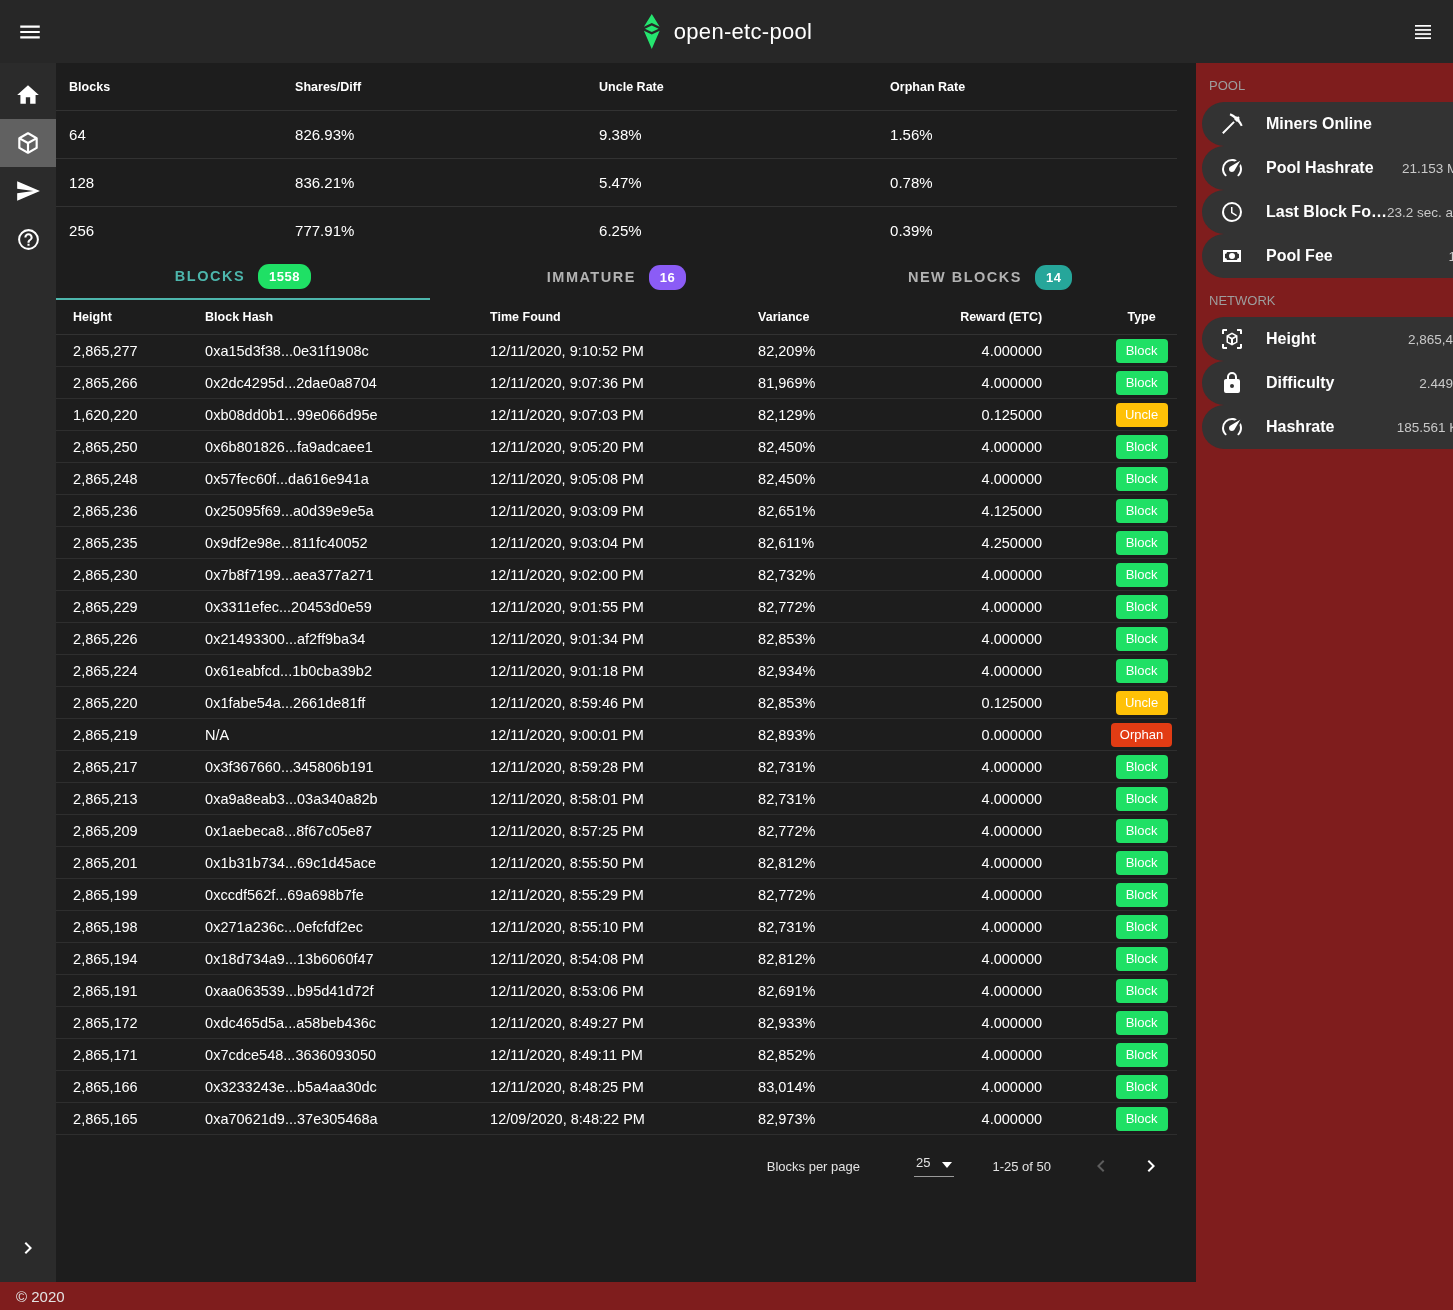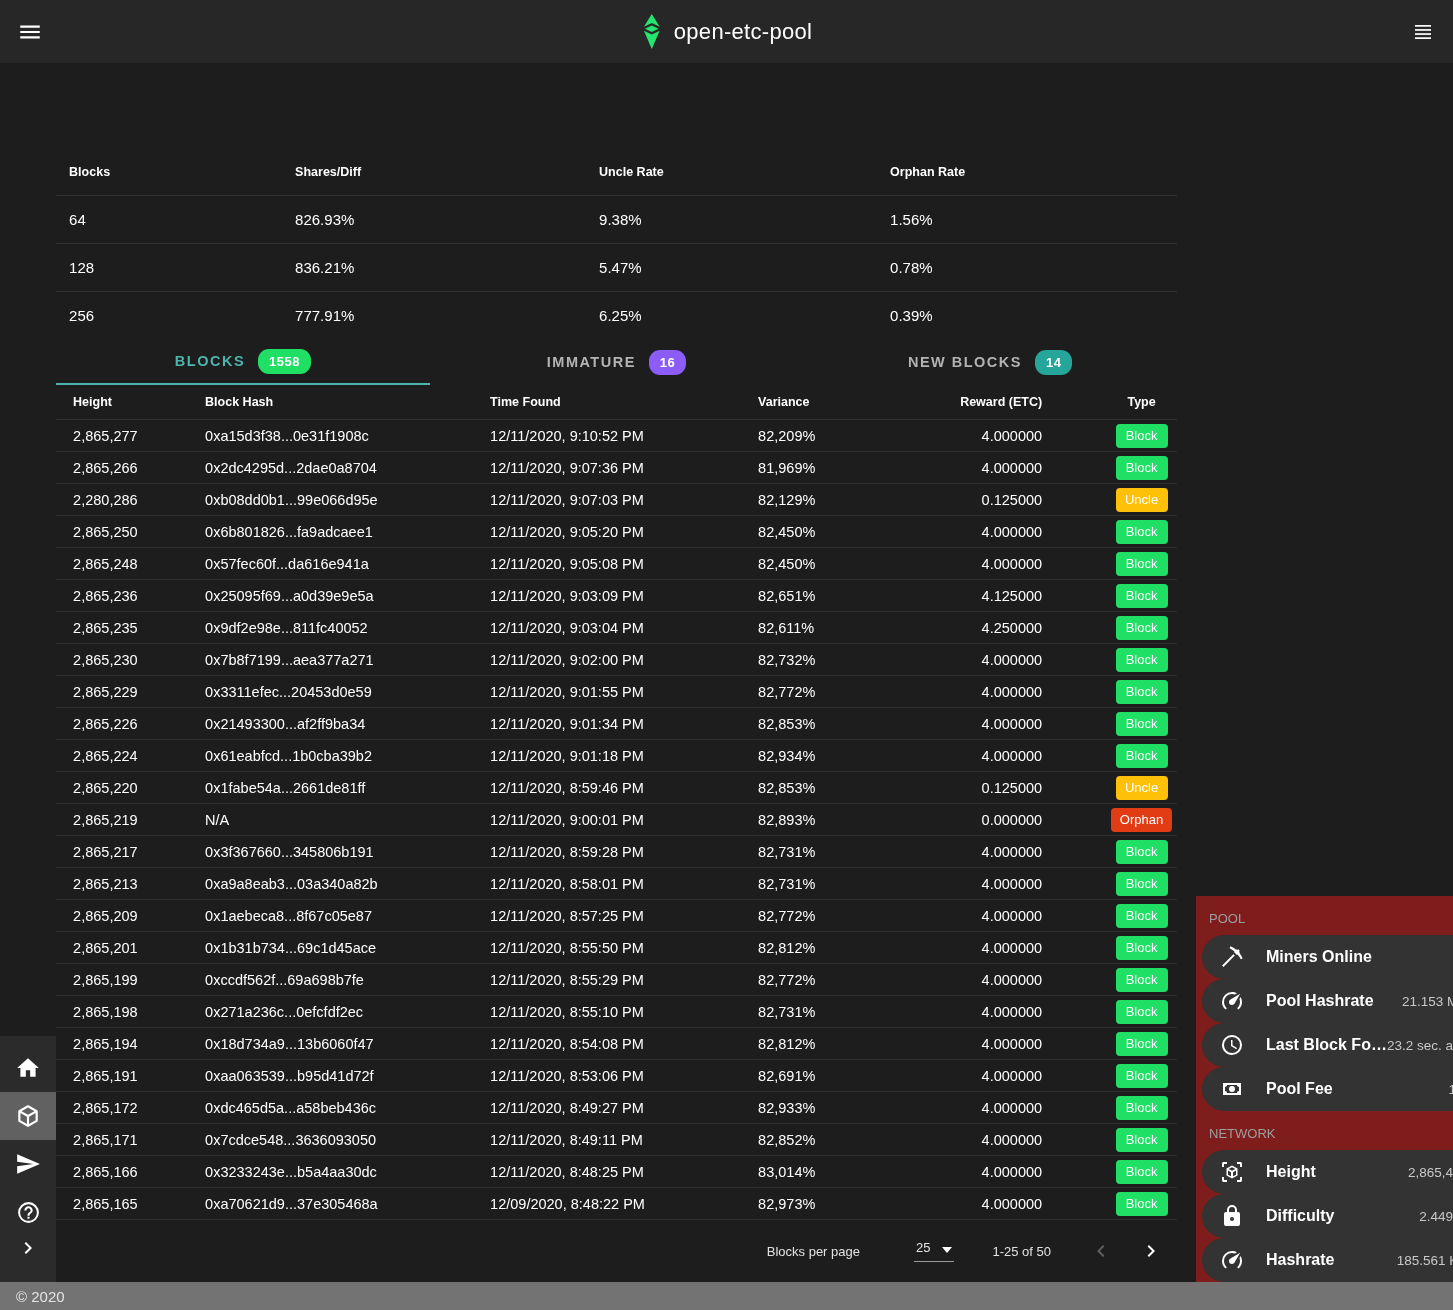--- a/index.html
+++ b/index.html
@@ -13,21 +13,21 @@
 
   
   .topbar { height:63px; background:#272727; display:flex; align-items:center; position:relative; }
   .hamburger { color:#fff; cursor:pointer; }
   .hamburger.left { margin-left:17px; }
   .hamburger.right { margin-left:auto; margin-right:18px; }
   .topbar-center { position:absolute; left:50%; transform:translateX(-50%); display:flex; align-items:center; gap:12px; }
   .app-title { font-size:22px; letter-spacing:.3px; }
 
   
-  .layout { display:flex; height:1219px;align-items:flex-end; }
+  .layout { display:flex; height:1219px; }
 
   
   .left-rail { width:57px; background:#2b2b2b; display:flex; flex-direction:column; padding-top:8px; }
   .rail-item { height:48px; display:flex; align-items:center; justify-content:center; color:#fff; cursor:pointer; }
   .rail-item.active { background:#616161; }
   .rail-expand { margin-top:auto; margin-bottom:22px; display:flex; justify-content:center; color:#fff; cursor:pointer; }
 
   
   .main { width:1139px; background:#1d1d1d; display:flex; flex-direction:column; }
 
@@ -73,21 +73,21 @@
   .panel-item { height:44px; margin:0 10px 0 6px; border-radius:22px; background:#333333;
                 display:flex; align-items:center; }
   .panel-icon { margin-left:18px; color:#fff; }
   .panel-label { font-weight:bold; font-size:16px; margin-left:22px; white-space:nowrap; }
   .panel-value { margin-left:auto; margin-right:18px; color:#c9c9c9; font-size:13.5px; white-space:nowrap; }
   .hide-row { margin-top:auto; height:70px; display:flex; align-items:center; padding-left:18px; gap:14px;
               cursor:pointer;font-weight:bold; }
   .hide-label { font-size:15.5px; }
 
   
-  .footer { height:28px; background:#737373; display:flex; align-items:center;
+  .footer { height:28px; background:#7f1d1d; display:flex; align-items:center;
             padding-left:16px; font-size:15px; color:#e3e3e3; }
 </style>
 </head>
 <body>
 
 <div class="topbar">
   <span class="hamburger left">
       <svg viewBox="0 0 24 24" width="26" height="26">
         <path fill="currentColor" d="M3,6H21V8H3V6M3,11H21V13H3V11M3,16H21V18H3V16Z"></path>
       </svg>
@@ -220,21 +220,21 @@
         </div>
         <div class="table-row">
           <div class="t-c0">2,865,266</div>
           <div class="t-c1">0x2dc4295d...2dae0a8704</div>
           <div class="t-c2">12/11/2020, 9:07:36 PM</div>
           <div class="t-c3">81,969%</div>
           <div class="t-c4">4.000000</div>
           <div class="t-c5"><span class="chip" style="background: rgb(31, 224, 101);">Block</span></div>
         </div>
         <div class="table-row">
-          <div class="t-c0">2,280,286</div>
+          <div class="t-c0">1,620,220</div>
           <div class="t-c1">0xb08dd0b1...99e066d95e</div>
           <div class="t-c2">12/11/2020, 9:07:03 PM</div>
           <div class="t-c3">82,129%</div>
           <div class="t-c4">0.125000</div>
           <div class="t-c5"><span class="chip" style="background: rgb(255, 193, 7);">Uncle</span></div>
         </div>
         <div class="table-row">
           <div class="t-c0">2,865,250</div>
           <div class="t-c1">0x6b801826...fa9adcaee1</div>
           <div class="t-c2">12/11/2020, 9:05:20 PM</div>

